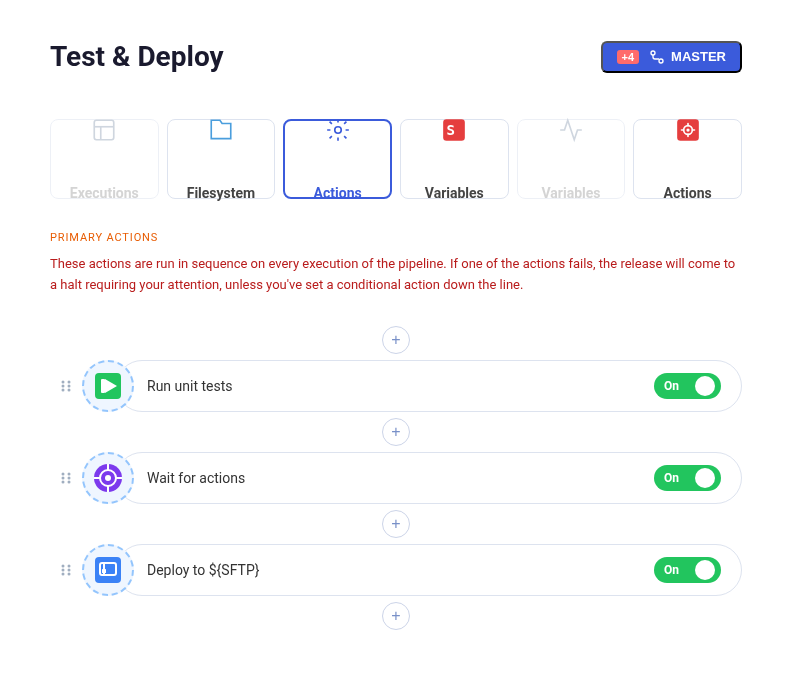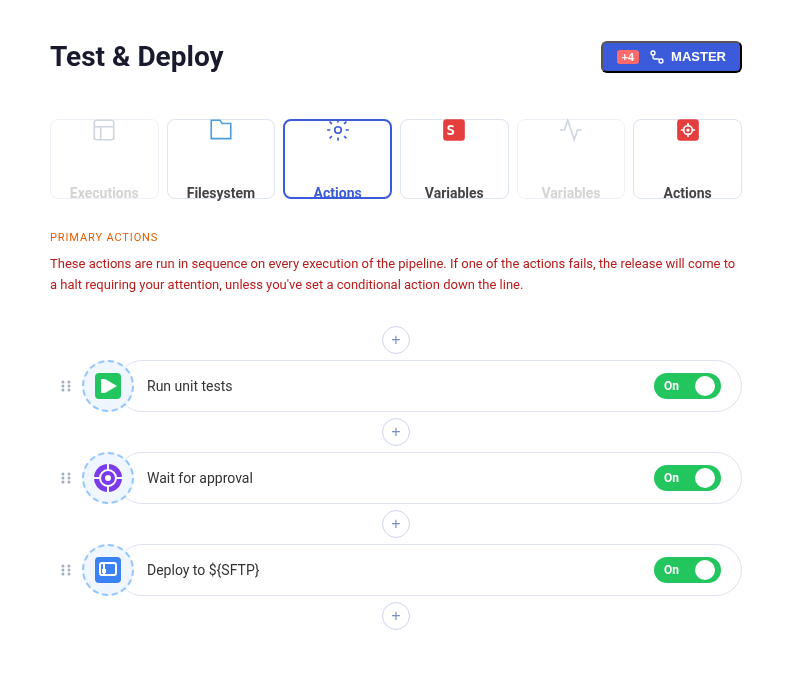--- a/index.html
+++ b/index.html
@@ -378,21 +378,21 @@
             <circle cx="15" cy="15" r="8" fill="none" stroke="white" stroke-width="2"></circle>
             <circle cx="15" cy="15" r="3" fill="white"></circle>
             <line x1="15" y1="1" x2="15" y2="7" stroke="white" stroke-width="2"></line>
             <line x1="15" y1="23" x2="15" y2="29" stroke="white" stroke-width="2"></line>
             <line x1="1" y1="15" x2="7" y2="15" stroke="white" stroke-width="2"></line>
             <line x1="23" y1="15" x2="29" y2="15" stroke="white" stroke-width="2"></line>
           </svg>
         </div>
       </div>
       <div class="action-card">
-        <span class="action-name">Wait for approval</span>
+        <span class="action-name">Wait for actions</span>
         <div class="toggle">
           <span class="toggle-label">On</span>
           <div class="toggle-knob"></div>
         </div>
       </div>
     </div>
 
     <button class="add-btn">+</button>
 
     <div class="action-row">

